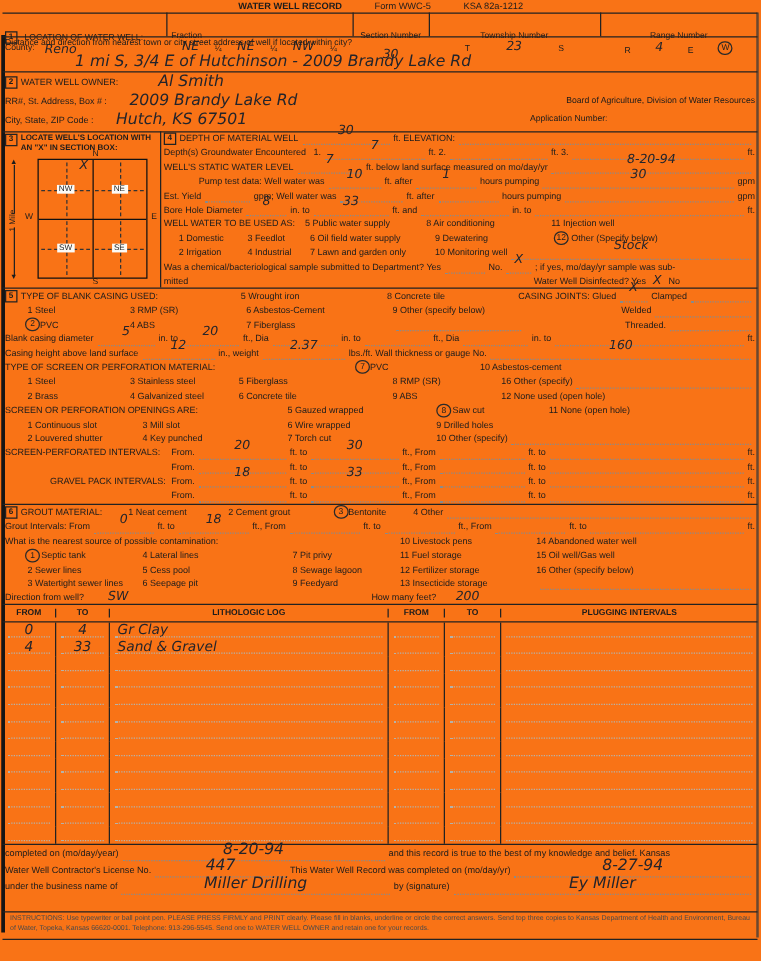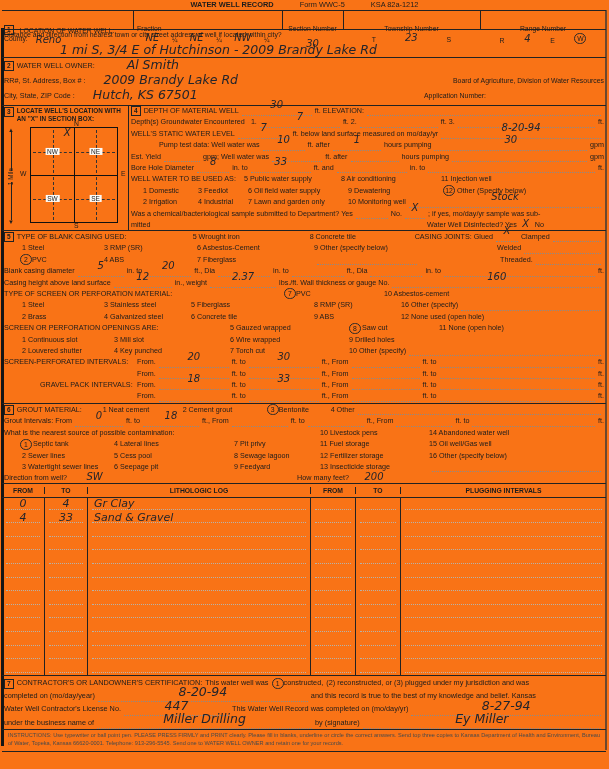--- a/index.html
+++ b/index.html
@@ -695,28 +695,20 @@
           <div class="tcell c2"></div>
           <div class="tcell c3"></div>
           <div class="tcell c4"></div>
           <div class="tcell c5"></div>
         </div>
       </div>
   </div>
 
   <div class="abs" style="left:2px;top:676px;width:604px;height:53px;">
     <div class="cline">
-      <span class="nb">7</span>
-      <span class="t b" style="font-weight:normal;">CONTRACTOR'S OR LANDOWNER'S CERTIFICATION:</span>
-      <span class="t" style="margin-left:3px;">This water well was</span>
-      <span class="circ" style="margin-left:3px;">1</span>
-      <span class="t">constructed,</span>
-      <span class="t" style="margin-left:3px;">(2) reconstructed, or (3) plugged under my jurisdiction and was</span>
-    </div>
-    <div class="cline">
       <span class="t">completed on (mo/day/year)</span>
       <span class="f" style="width:210px;">
           <span class="hw hw-lg">8-20-94</span>
         </span>
       <span class="t">and this record is true to the best of my knowledge and belief. Kansas</span>
     </div>
     <div class="cline">
       <span class="t">Water Well Contractor's License No.</span>
       <span class="f" style="width:105px;">
           <span class="hw hw-lg">447</span>

